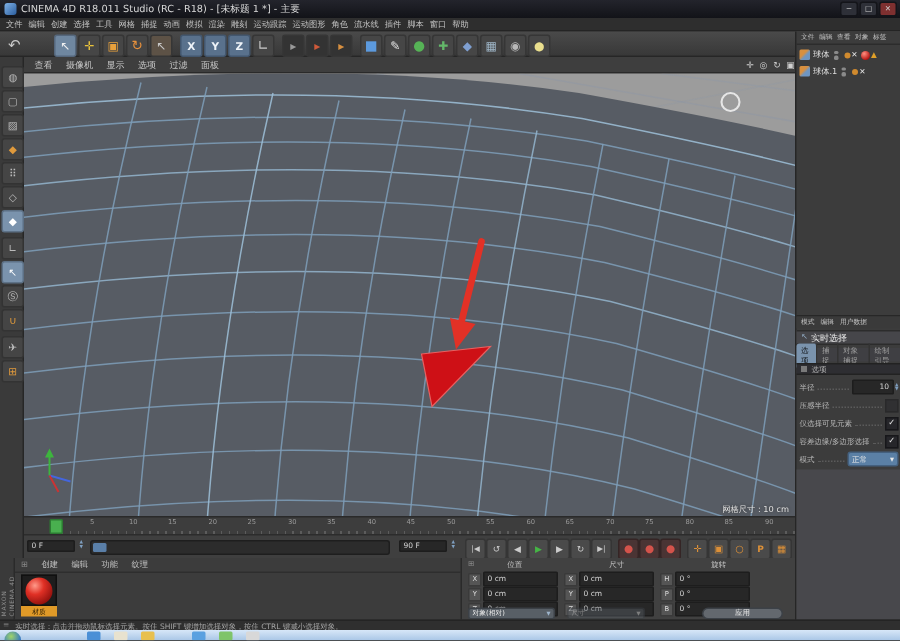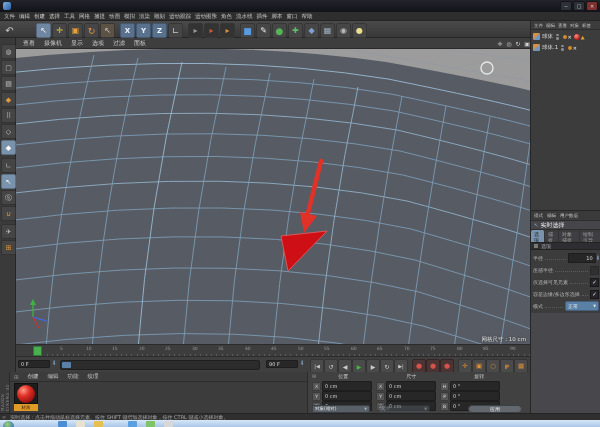--- a/index.html
+++ b/index.html
@@ -58,20 +58,21 @@
   .amtab.active{background:#7a93ad;color:#15181c;border-radius:2px 2px 0 0;}
   .amrow{position:absolute;left:2px;width:66px;height:10px;font-size:5px;color:#b8b8b8;display:flex;align-items:center;}
 </style>
 </head>
 <body>
 
 <div id="root">
 
   <div class="r f titlebar">
     <div class="r" style="left:3px;top:2px;width:8px;height:8px;border-radius:2px;background:linear-gradient(135deg,#7fb2e8,#2b5d9e);"></div>
+    <span class="r" style="left:14px;top:2px;white-space:nowrap;">CINEMA 4D R18.011 Studio (RC - R18) - [未标题 1 *] - 主要</span>
     <div class="r f" style="right:2px;top:1px;">
       <div class="winbtn ico">─</div>
       <div class="winbtn ico">□</div>
       <div class="winbtn ico" style="background:#7e3030;">✕</div>
     </div>
   </div>
 
   <div class="r f menubar">
     <span>文件</span>
     <span>编辑</span>

